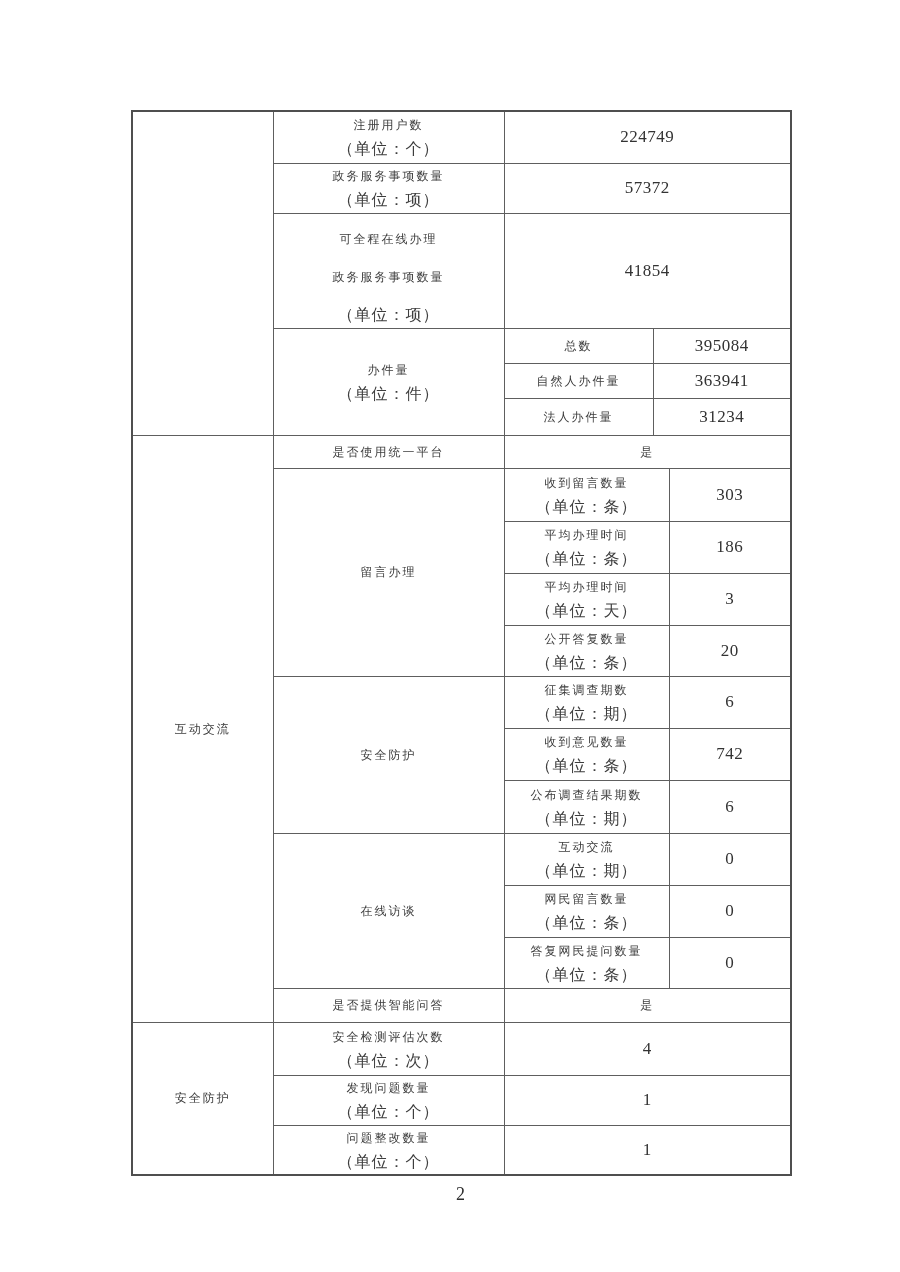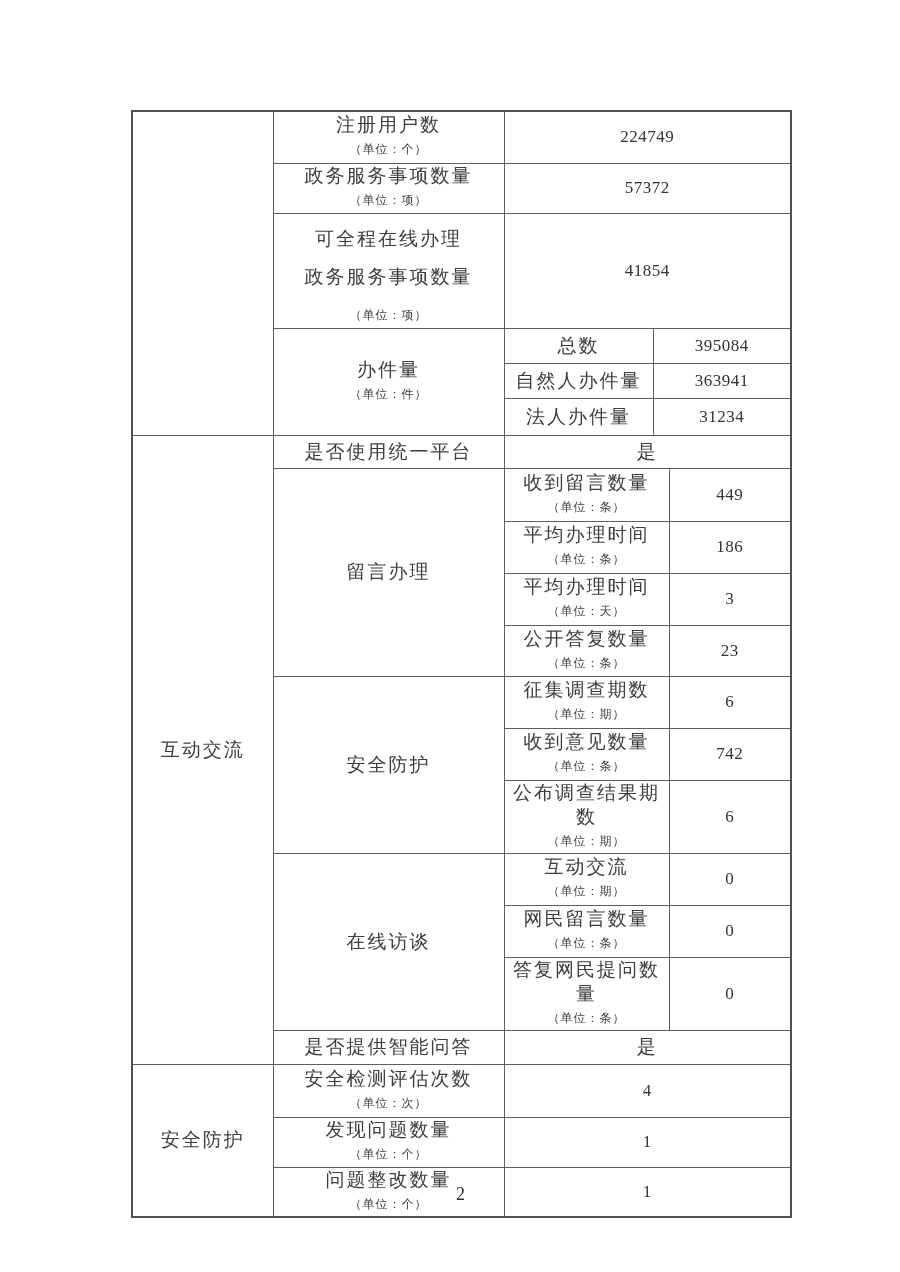--- a/index.html
+++ b/index.html
@@ -24,32 +24,32 @@
     border: 2px solid #4f4f4f;
   }
   table.report td {
     border: 1px solid #5e5e5e;
     text-align: center;
     vertical-align: middle;
     padding: 0 2px;
     background: #ffffff;
   }
   .cn {
-    font-size: 19px;
+    font-size: 12px;
     letter-spacing: 2px;
     line-height: 24px;
     color: #3d3d3d;
   }
   .cn3 { line-height: 26px; margin-top: 12px; }
   .num {
     font-size: 17px;
     letter-spacing: 0.5px;
     color: #333333;
   }
-  .unit-line { font-size: 12px; letter-spacing: 1px; }
+  .unit-line { font-size: 16px; letter-spacing: 1px; }
   .page-number {
     position: absolute;
     left: 131px; top: 1184px;
     width: 659px;
     text-align: center;
     font-size: 18px;
     color: #2e2e2e;
   }
 </style>
 </head>
@@ -111,42 +111,42 @@
       <td rowspan="12" class="cn">互动交流</td>
       <td class="cn">是否使用统一平台</td>
       <td colspan="3" class="cn">是</td>
     </tr>
     <tr style="height:53px">
       <td rowspan="4" class="cn">留言办理</td>
       <td colspan="2">
         <div class="cn">收到留言数量</div>
         <div class="cn unit-line">（单位：条）</div>
       </td>
-      <td class="num">449</td>
+      <td class="num">303</td>
     </tr>
     <tr style="height:52px">
       <td colspan="2">
         <div class="cn">平均办理时间</div>
         <div class="cn unit-line">（单位：条）</div>
       </td>
       <td class="num">186</td>
     </tr>
     <tr style="height:52px">
       <td colspan="2">
         <div class="cn">平均办理时间</div>
         <div class="cn unit-line">（单位：天）</div>
       </td>
       <td class="num">3</td>
     </tr>
     <tr style="height:51px">
       <td colspan="2">
         <div class="cn">公开答复数量</div>
         <div class="cn unit-line">（单位：条）</div>
       </td>
-      <td class="num">23</td>
+      <td class="num">20</td>
     </tr>
     <tr style="height:52px">
       <td rowspan="3" class="cn">安全防护</td>
       <td colspan="2">
         <div class="cn">征集调查期数</div>
         <div class="cn unit-line">（单位：期）</div>
       </td>
       <td class="num">6</td>
     </tr>
     <tr style="height:52px">

